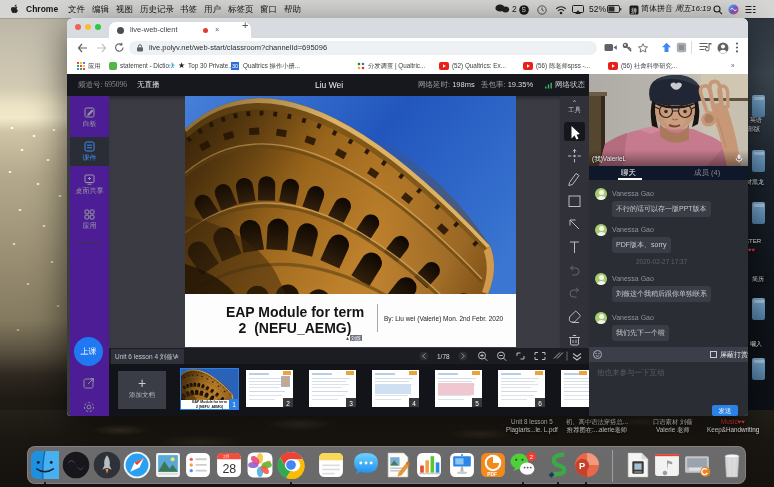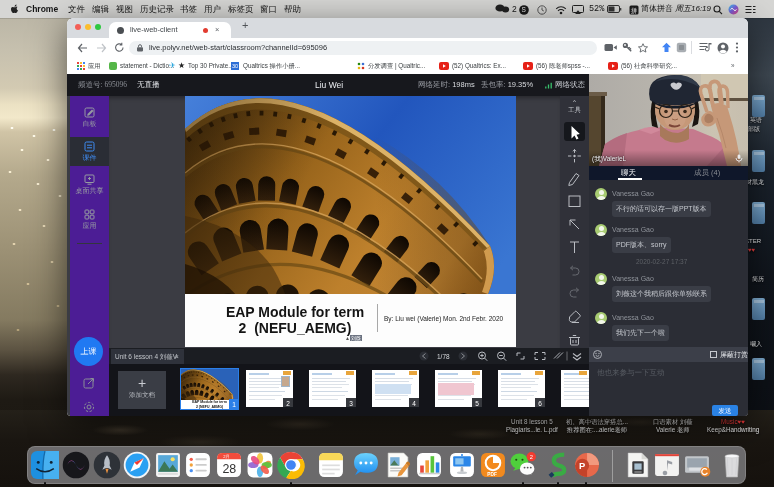--- a/index.html
+++ b/index.html
@@ -28,21 +28,21 @@
  radial-gradient(50px 9px at 300px 14px,rgba(84,72,56,.45),transparent 70%),
  radial-gradient(45px 8px at 480px 24px,rgba(76,66,50,.4),transparent 70%),
  radial-gradient(40px 7px at 640px 12px,rgba(70,60,46,.4),transparent 70%),
  radial-gradient(60px 10px at 200px 32px,rgba(60,52,40,.5),transparent 70%),
  linear-gradient(180deg,#242019 0,#1a1611 30px,#15110d 77px);}
 #menubar{left:0;top:0;width:774px;height:18px;background:#d6d6d4;box-shadow:0 0.5px 0 rgba(0,0,0,.25);color:#151515;font-size:8.5px;line-height:18px;white-space:nowrap;}
 #menubar .l{position:absolute;top:0;}
 #win{left:67px;top:18px;width:681px;height:398px;border-radius:6px 6px 4px 4px;box-shadow:0 10px 36px rgba(0,0,0,.6);overflow:hidden;background:#fff;}
 #tabstrip{position:absolute;left:0;top:0;width:681px;height:20px;background:#d8dbdf;}
 .tl{position:absolute;top:6px;width:6px;height:6px;border-radius:50%;}
-#tab{position:absolute;left:42px;top:4px;width:122px;height:16px;background:#fff;border-radius:7px 7px 0 0;font-size:7.5px;color:#43484d;line-height:16px;}
+#tab{position:absolute;left:42px;top:4px;width:142px;height:16px;background:#fff;border-radius:7px 7px 0 0;font-size:7.5px;color:#43484d;line-height:16px;}
 #urlrow{position:absolute;left:0;top:20px;width:681px;height:19px;background:#fff;}
 #omni{position:absolute;left:62px;top:2.5px;width:468px;height:14px;border-radius:7px;background:#eef1f3;font-size:7.5px;color:#2b2e32;line-height:14px;}
 #bkmrow{position:absolute;left:0;top:39px;width:681px;height:17px;background:#fff;font-size:6.3px;color:#3c4043;line-height:17px;white-space:nowrap;}
 #app{position:absolute;left:0;top:56px;width:681px;height:342px;background:#3b3c43;}
 #header{position:absolute;left:0;top:0;width:681px;height:22px;background:#17181d;color:#b9bcc2;font-size:7.5px;line-height:22px;}
 #sidebar{position:absolute;left:3px;top:22px;width:39px;height:320px;background:#4c1d95;}
 .sbitem{position:absolute;left:0;width:39px;text-align:center;color:#969aa2;font-size:7px;}
 #canvas{position:absolute;left:42px;top:22px;width:451px;height:252px;background:#3b3c43;box-shadow:inset 0 4px 4px -2px rgba(0,0,0,.35);}
 #slide{position:absolute;left:76px;top:0px;width:331px;height:251px;overflow:hidden;background:#2a62b8;}
 #slideband{position:absolute;left:0;bottom:0;width:331px;height:53px;background:#fdfdfd;}
@@ -117,21 +117,21 @@
           <path d="M1.2 3.8 A6.8 6.8 0 0 1 10.8 3.8"></path>
           <path d="M3 5.8 A4.2 4.2 0 0 1 9 5.8"></path>
         </g>
         <circle cx="6" cy="8" r="1.3" fill="#222"></circle>
       </svg>
     <svg style="position:absolute;left:572px;top:5px;" width="12" height="9" viewBox="0 0 12 9">
         <rect x="0.5" y="0.5" width="11" height="7" rx="1" fill="none" stroke="#222"></rect>
         <path d="M3.5 8.5h5" stroke="#222"></path>
         <path d="M4 7.5 L8 7.5 6 5.2Z" fill="#222"></path>
       </svg>
-    <span class="l" style="left:589px;font-family:Liberation Mono, monospace;">52%</span>
+    <span class="l" style="left:589px;">52%</span>
     <svg style="position:absolute;left:607px;top:5px;" width="15" height="8" viewBox="0 0 15 8">
         <rect x="0.5" y="0.5" width="12" height="7" rx="1.5" fill="none" stroke="#333"></rect>
         <rect x="1.5" y="1.5" width="6" height="5" rx="0.5" fill="#333"></rect>
         <path d="M13.7 3v2.4" stroke="#333" stroke-width="1.2"></path>
       </svg>
     <svg style="position:absolute;left:629px;top:4.5px;" width="10" height="10" viewBox="0 0 10 10">
         <rect x="0.5" y="0.5" width="9" height="9" rx="1.5" fill="#1c1c1c"></rect>
         <text x="1.8" y="7.6" font-size="6.5" fill="#fff">拼</text>
       </svg>
     <span class="l" style="left:641px;font-size:8px;">简体拼音</span>

